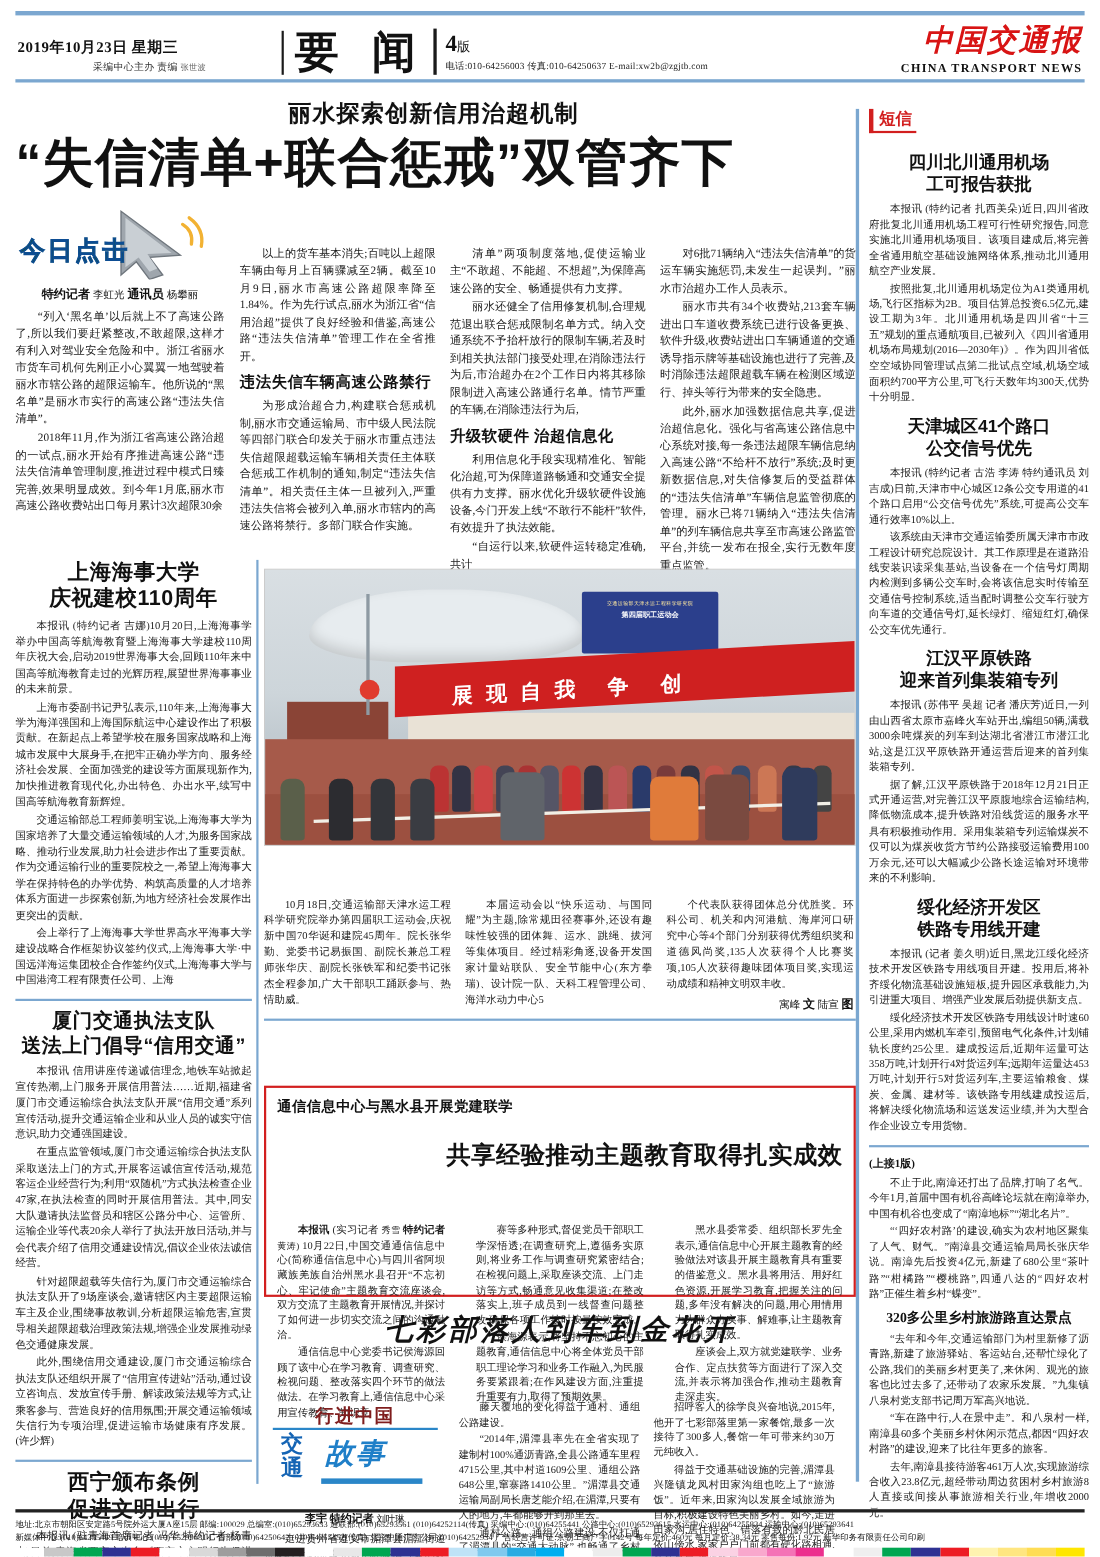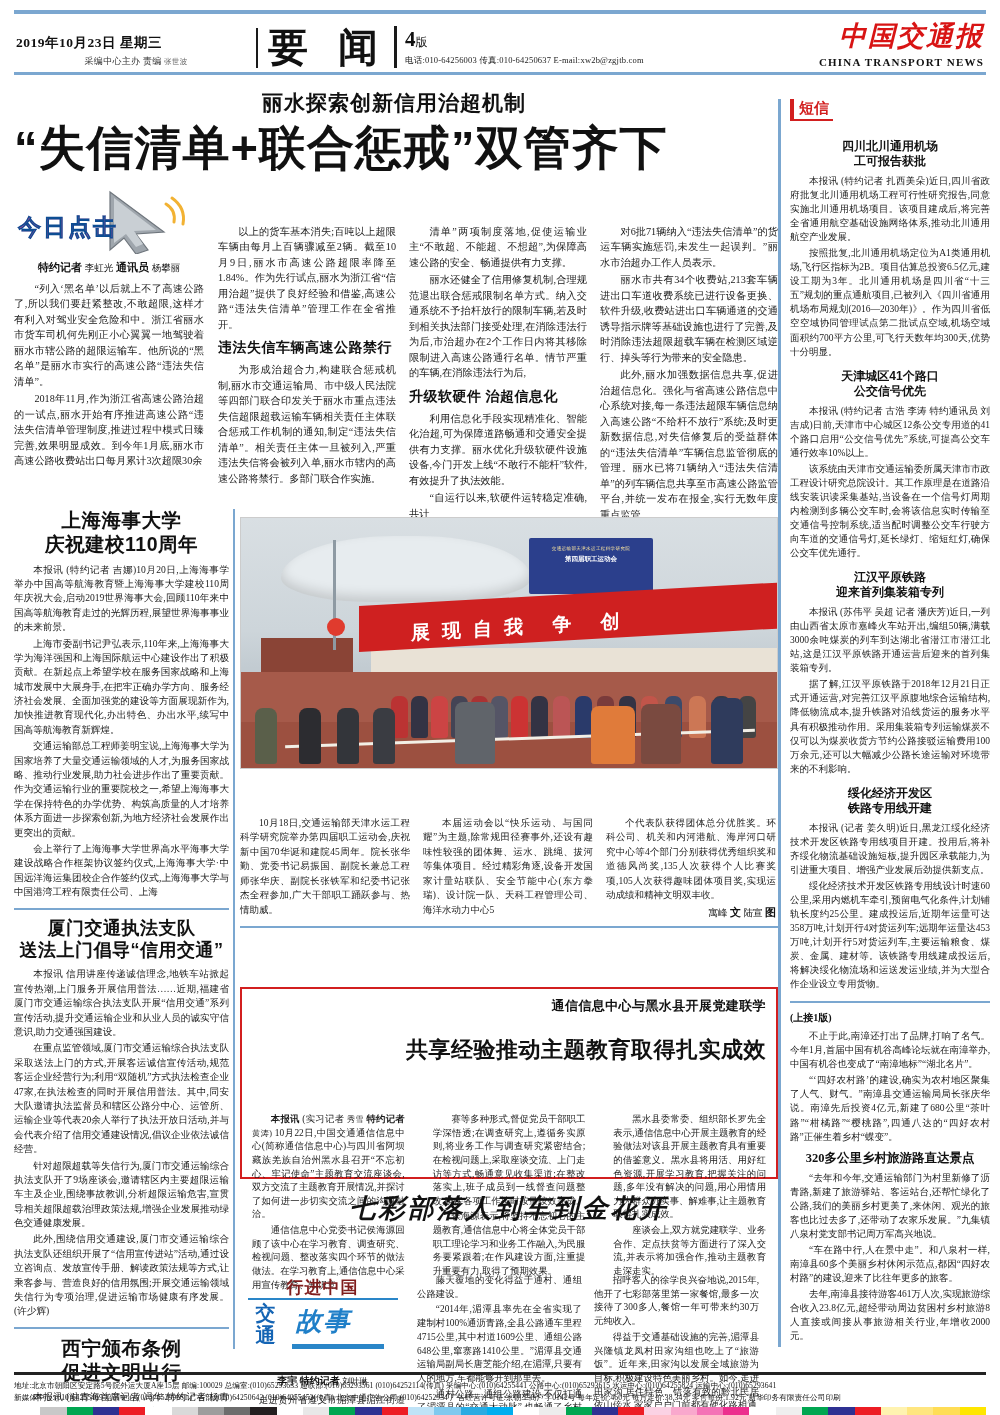--- a/index.html
+++ b/index.html
@@ -56,21 +56,21 @@
     margin-top: 6px; line-height: 1.08;
     font-family:"Liberation Sans","DejaVu Sans",sans-serif;
   }
   .lead-cols { display: flex; gap: 14px; margin-top: 10px; }
   .lead-left { width: 212px; }
   .today-logo {
     position: relative; width: 190px; height: 66px; margin: 4px auto 6px auto;
   }
   .today-badge {
     position: absolute; left: 4px; top: 24px;
-    font-size: 23px; font-weight: bold; color: #ec4899; letter-spacing: 2px;
+    font-size: 23px; font-weight: bold; color: #14532d; letter-spacing: 2px;
     -webkit-text-stroke: 0.6px #0d4d93;
   }
   .byline-lead { font-size: 11px; text-align:center; margin: 6px 0 6px 0; font-weight:bold; }
   .byline-lead .nm { font-weight: normal; font-size: 9.5px; }
   .col { width: 244px; margin-top: 40px; }
   p.t {
     font-size: 10.2px; line-height: 1.52; text-align: justify;
     text-indent: 2em; color: #1a1a1a; margin-bottom: 2px;
     font-family:"Liberation Serif","DejaVu Serif",serif;
   }
@@ -144,21 +144,21 @@
   .capcols .col { width: 170px; }
   .cap-credit { text-align: right; font-size: 9.6px; margin-top: 2px; }
   .cap-credit b { font-size: 11px; }
   .center-rule { height: 2px; background:#7ba7d0; margin-top: 6px; }
 
   
   .redbox {
     position:absolute; left: 240px; top: 898px; width: 538px; height: 192px;
     border: 2.5px solid #d21f1f; padding: 8px 10px 6px 10px;
   }
-  .rb-kicker { text-align:right; font-size: 13px; font-weight:bold; letter-spacing:.4px; }
+  .rb-kicker { text-align:left; font-size: 13px; font-weight:bold; letter-spacing:.4px; }
   .rb-head {
     text-align:right; font-size: 22px; font-weight:bold; margin-top: 20px; letter-spacing:.5px;
     font-family:"Liberation Sans","DejaVu Sans",sans-serif;
   }
   .rb-cols { display:flex; gap: 28px; margin-top: 8px; }
   .rb-cols .col { width: 165px; }
   .rb-cols p.t { font-size: 9.4px; line-height:1.45; }
 
   
   .feature { position:absolute; left: 240px; top: 1102px; width: 538px; }
@@ -188,21 +188,21 @@
   .feat-byline .nm { font-weight:normal; font-size: 8.5px; }
 
   
   .sidebar { position: absolute; left: 790px; top: 10px; width: 200px; }
   .tag-duanxin {
     display:inline-block; border-left: 4px solid #d21f1f; padding: 0 4px 1px 5px;
     font-size: 15px; font-weight: bold; color:#d21f1f; border-bottom: 2px solid #d21f1f;
     margin-bottom: 8px;
   }
   .sb-head {
-    text-align:center; font-size: 12px; font-weight:bold; line-height:1.25;
+    text-align:center; font-size: 16px; font-weight:bold; line-height:1.25;
     margin: 10px 0 5px 0; font-family:"Liberation Sans","DejaVu Sans",sans-serif;
   }
   .sidebar p.t { font-size: 9.5px; line-height: 1.48; }
   .sb-rule { height:2px; background:#7ba7d0; margin: 10px 0 8px 0; }
   .jump-note { font-size: 10px; font-weight: bold; margin-bottom: 4px; }
   .sb-sub { font-size: 12.5px; font-weight: bold; text-align:center; margin: 6px 0 4px 0;}
 
   
   .footer { position:absolute; left: 0; bottom: 0; width: 1000px; }
   .foot-rule { height: 2.5px; background:#222; margin: 0 14px; }

